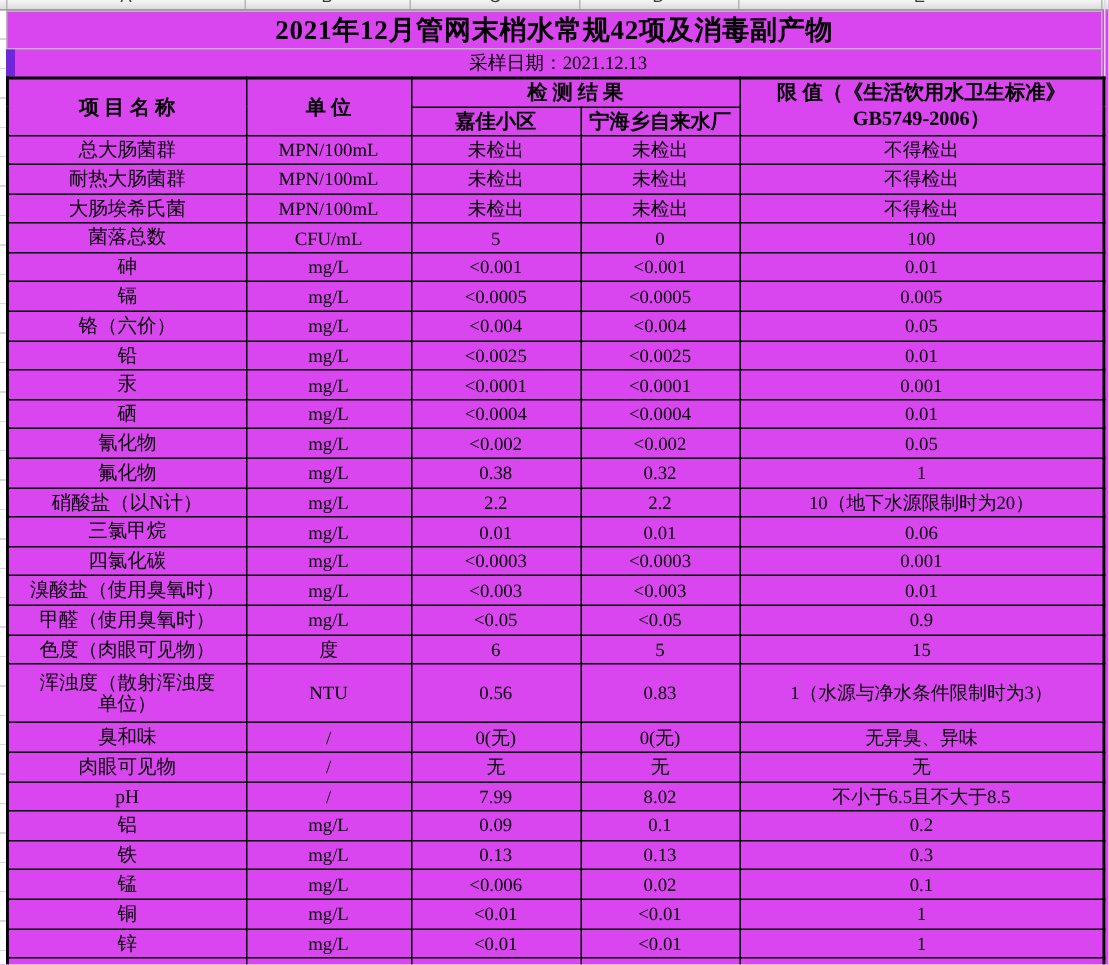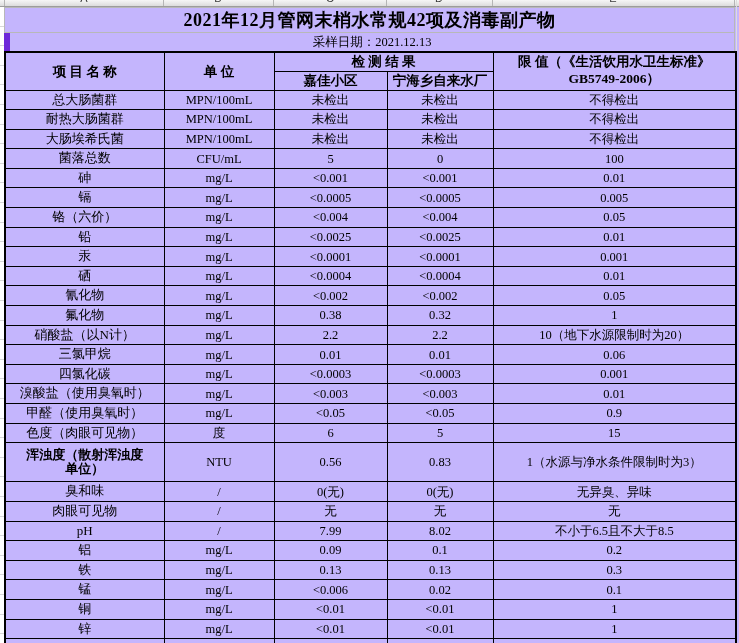--- a/index.html
+++ b/index.html
@@ -1,21 +1,21 @@
 <!DOCTYPE html>
 <html><head>
 <meta charset="utf-8">
 <style>
   * { box-sizing: border-box; margin: 0; padding: 0; }
   html,body { background:#fff; }
   #screen {
     position: relative;
     width: 739px; height: 643px;
     overflow: hidden;
-    background: #c4b5fd;
+    background: #d946ef;
     color: #000;
     font-family: "Liberation Serif", "DejaVu Serif", serif;
   }
   
   .colstrip {
     position: absolute; left: 0; top: 0;
     width: 739px; height: 7px;
     background: linear-gradient(#f6f6f6, #dcdcdc);
     border-bottom: 1px solid #9c9c9c;
     overflow: hidden;
@@ -56,21 +56,21 @@
     border: 1px solid #000;
     text-align: center; vertical-align: middle;
     font-size: 12.5px; line-height: 1.12;
     padding: 0; overflow: hidden; white-space: nowrap;
   }
   .grid thead th { font-weight: bold; font-size: 13.5px; height: 19px; }
   .grid thead tr.h1 th { height: 19px; }
   .grid tbody tr { height: 19.6px; }
   .grid tbody tr.tall { height: 39.2px; }
   .grid td.name-cell { font-size: 13px; }
-  .grid tr.tall td.name-cell { white-space: normal; padding: 0 16px; font-weight: bold; }
+  .grid tr.tall td.name-cell { white-space: normal; padding: 0 16px; }
   .grid td.limit-cell, .grid td.name-cell { letter-spacing: 0; margin-left: 34px; }
   .limit-head div { line-height: 1.25; }
   .grid tr.filler td { border-bottom: none; height: 12px; }
 </style>
 </head>
 <body>
 
 <div id="screen">
 
   <div class="colstrip">

